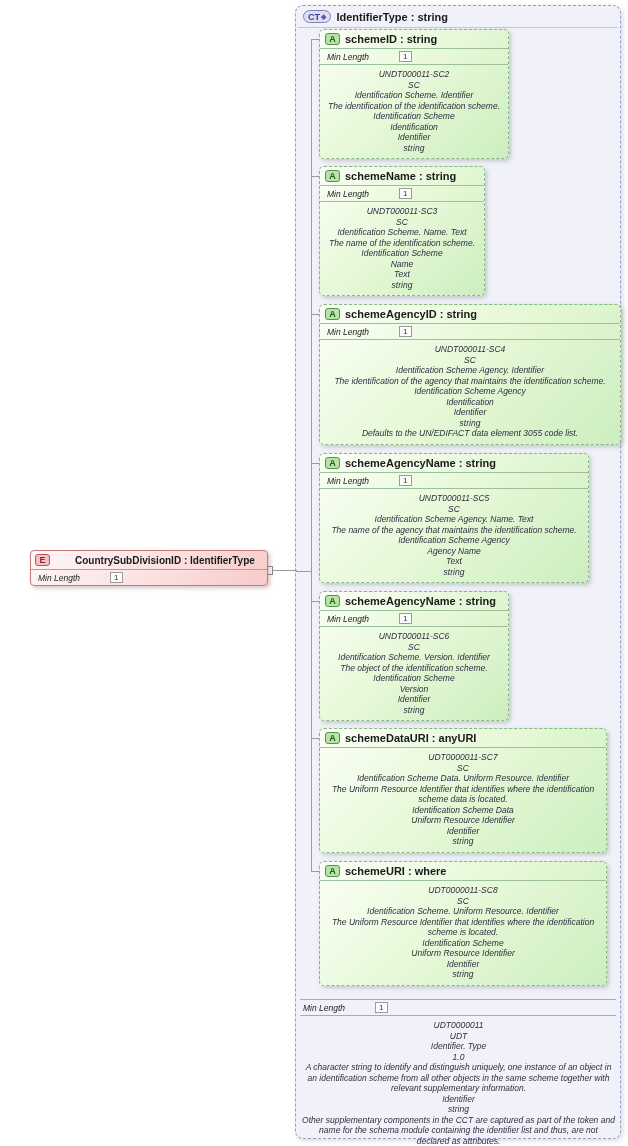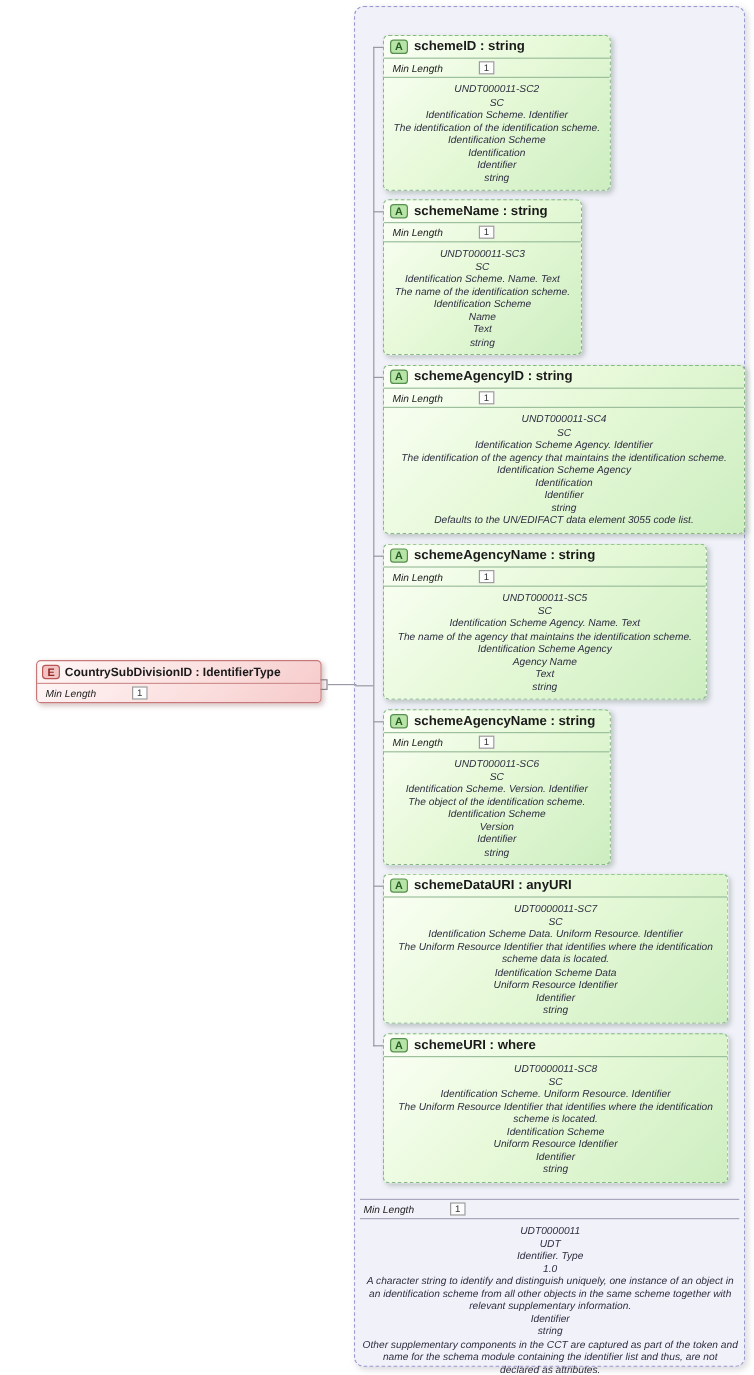--- a/index.html
+++ b/index.html
@@ -9,21 +9,21 @@
   .line{position:absolute;background:#9a9aa6;}
   .handle{position:absolute;left:264px;top:566px;width:9px;height:9px;background:#ffffff;border:1px solid #8a8a96;box-sizing:border-box;}
 
   
   .cardinality{position:absolute;left:2px;top:556px;font-size:9px;font-style:italic;color:#4a4a55;padding-left:48px;}
 
   
   .el-box{position:absolute;left:30px;top:550px;width:238px;background:linear-gradient(135deg,#fff7f7 0%,#fbdede 60%,#f6caca 100%);
           border:1px solid #c87878;border-radius:4px;box-shadow:2px 2px 4px rgba(120,60,60,.3);box-sizing:border-box;}
   .el-header{display:flex;align-items:center;gap:4px;padding:3px 4px;}
-  .el-title{font-size:10px;font-weight:bold;color:#1a1a1a;white-space:nowrap;}
+  .el-title{font-size:10px;font-weight:bold;color:#1a1a1a;white-space:nowrap;margin-left:21px;}
 
   
   .badge{display:inline-flex;align-items:center;justify-content:center;font-weight:bold;font-style:normal;flex:0 0 auto;box-sizing:border-box;}
   .badge-e{width:15px;height:12px;border-radius:3px;background:#f3c3c3;border:1px solid #bb5555;color:#8e2525;font-size:9px;}
   .badge-a{width:15px;height:12px;border-radius:3px;background:#b9e4a8;border:1px solid #56904f;color:#225c22;font-size:9px;}
   .badge-ct{min-width:24px;height:13px;padding:0 4px;border-radius:8px;background:#dedeef;border:1px solid #8080bb;color:#3b3b9e;font-size:9px;gap:1px;}
   .badge-ct .diamond{font-size:7px;color:#5a5ab0;line-height:1;}
 
   
   .ct-box{position:absolute;left:295px;top:5px;width:326px;height:1134px;background:#f1f1fa;border:1px dashed #9a9ace;
@@ -51,20 +51,27 @@
   .ct-facet{position:absolute;left:4px;right:4px;top:993px;display:flex;align-items:center;gap:30px;padding:2px 3px;
             border-top:1px solid #a8a8bc;border-bottom:1px solid #a8a8bc;}
   .ct-annotation{position:absolute;left:5px;top:1012px;width:313px;padding:2px 1px;}
 </style>
 </head>
 <body>
 
 <div class="canvas">
 
   <div class="ct-box">
+    <div class="ct-header">
+      <span class="badge badge-ct">
+          <span>CT</span>
+          <span class="diamond">◆</span>
+        </span>
+      <span class="ct-title">IdentifierType : string</span>
+    </div>
 
     <div class="line" style="left:15px;top:33px;width:1px;height:833px;"></div>
     <div class="line" style="left:0;top:565px;width:15px;height:1px;"></div>
     <div class="line" style="left:15px;top:33px;width:9px;height:1px;"></div>
     <div class="line" style="left:15px;top:170px;width:9px;height:1px;"></div>
     <div class="line" style="left:15px;top:308px;width:9px;height:1px;"></div>
     <div class="line" style="left:15px;top:457px;width:9px;height:1px;"></div>
     <div class="line" style="left:15px;top:595px;width:9px;height:1px;"></div>
     <div class="line" style="left:15px;top:732px;width:9px;height:1px;"></div>
     <div class="line" style="left:15px;top:865px;width:9px;height:1px;"></div>

